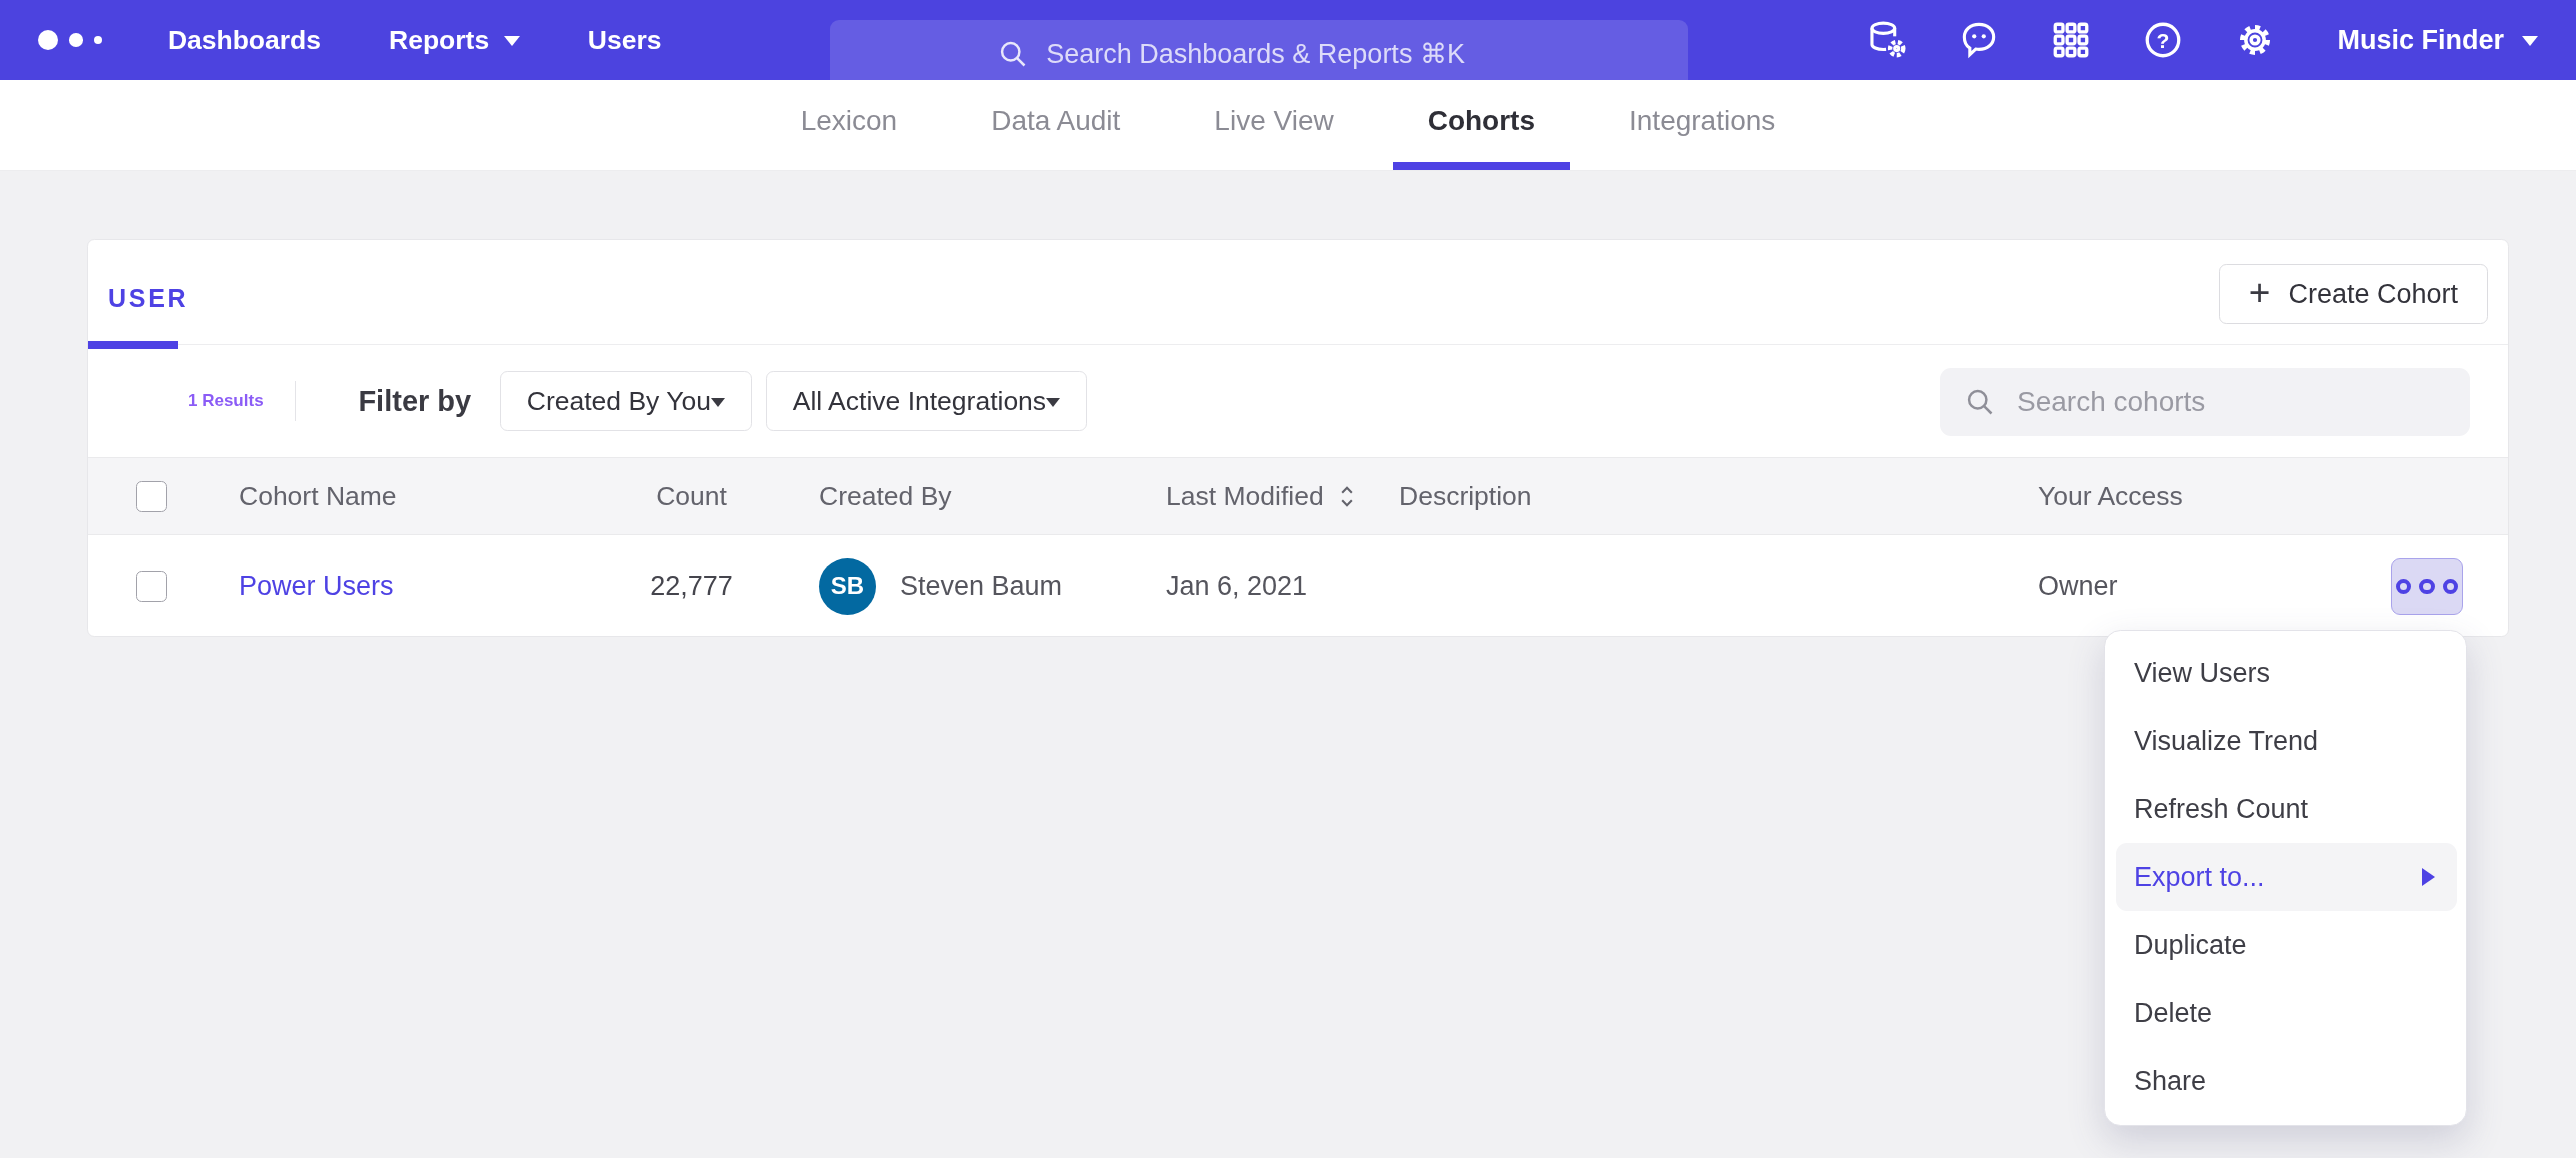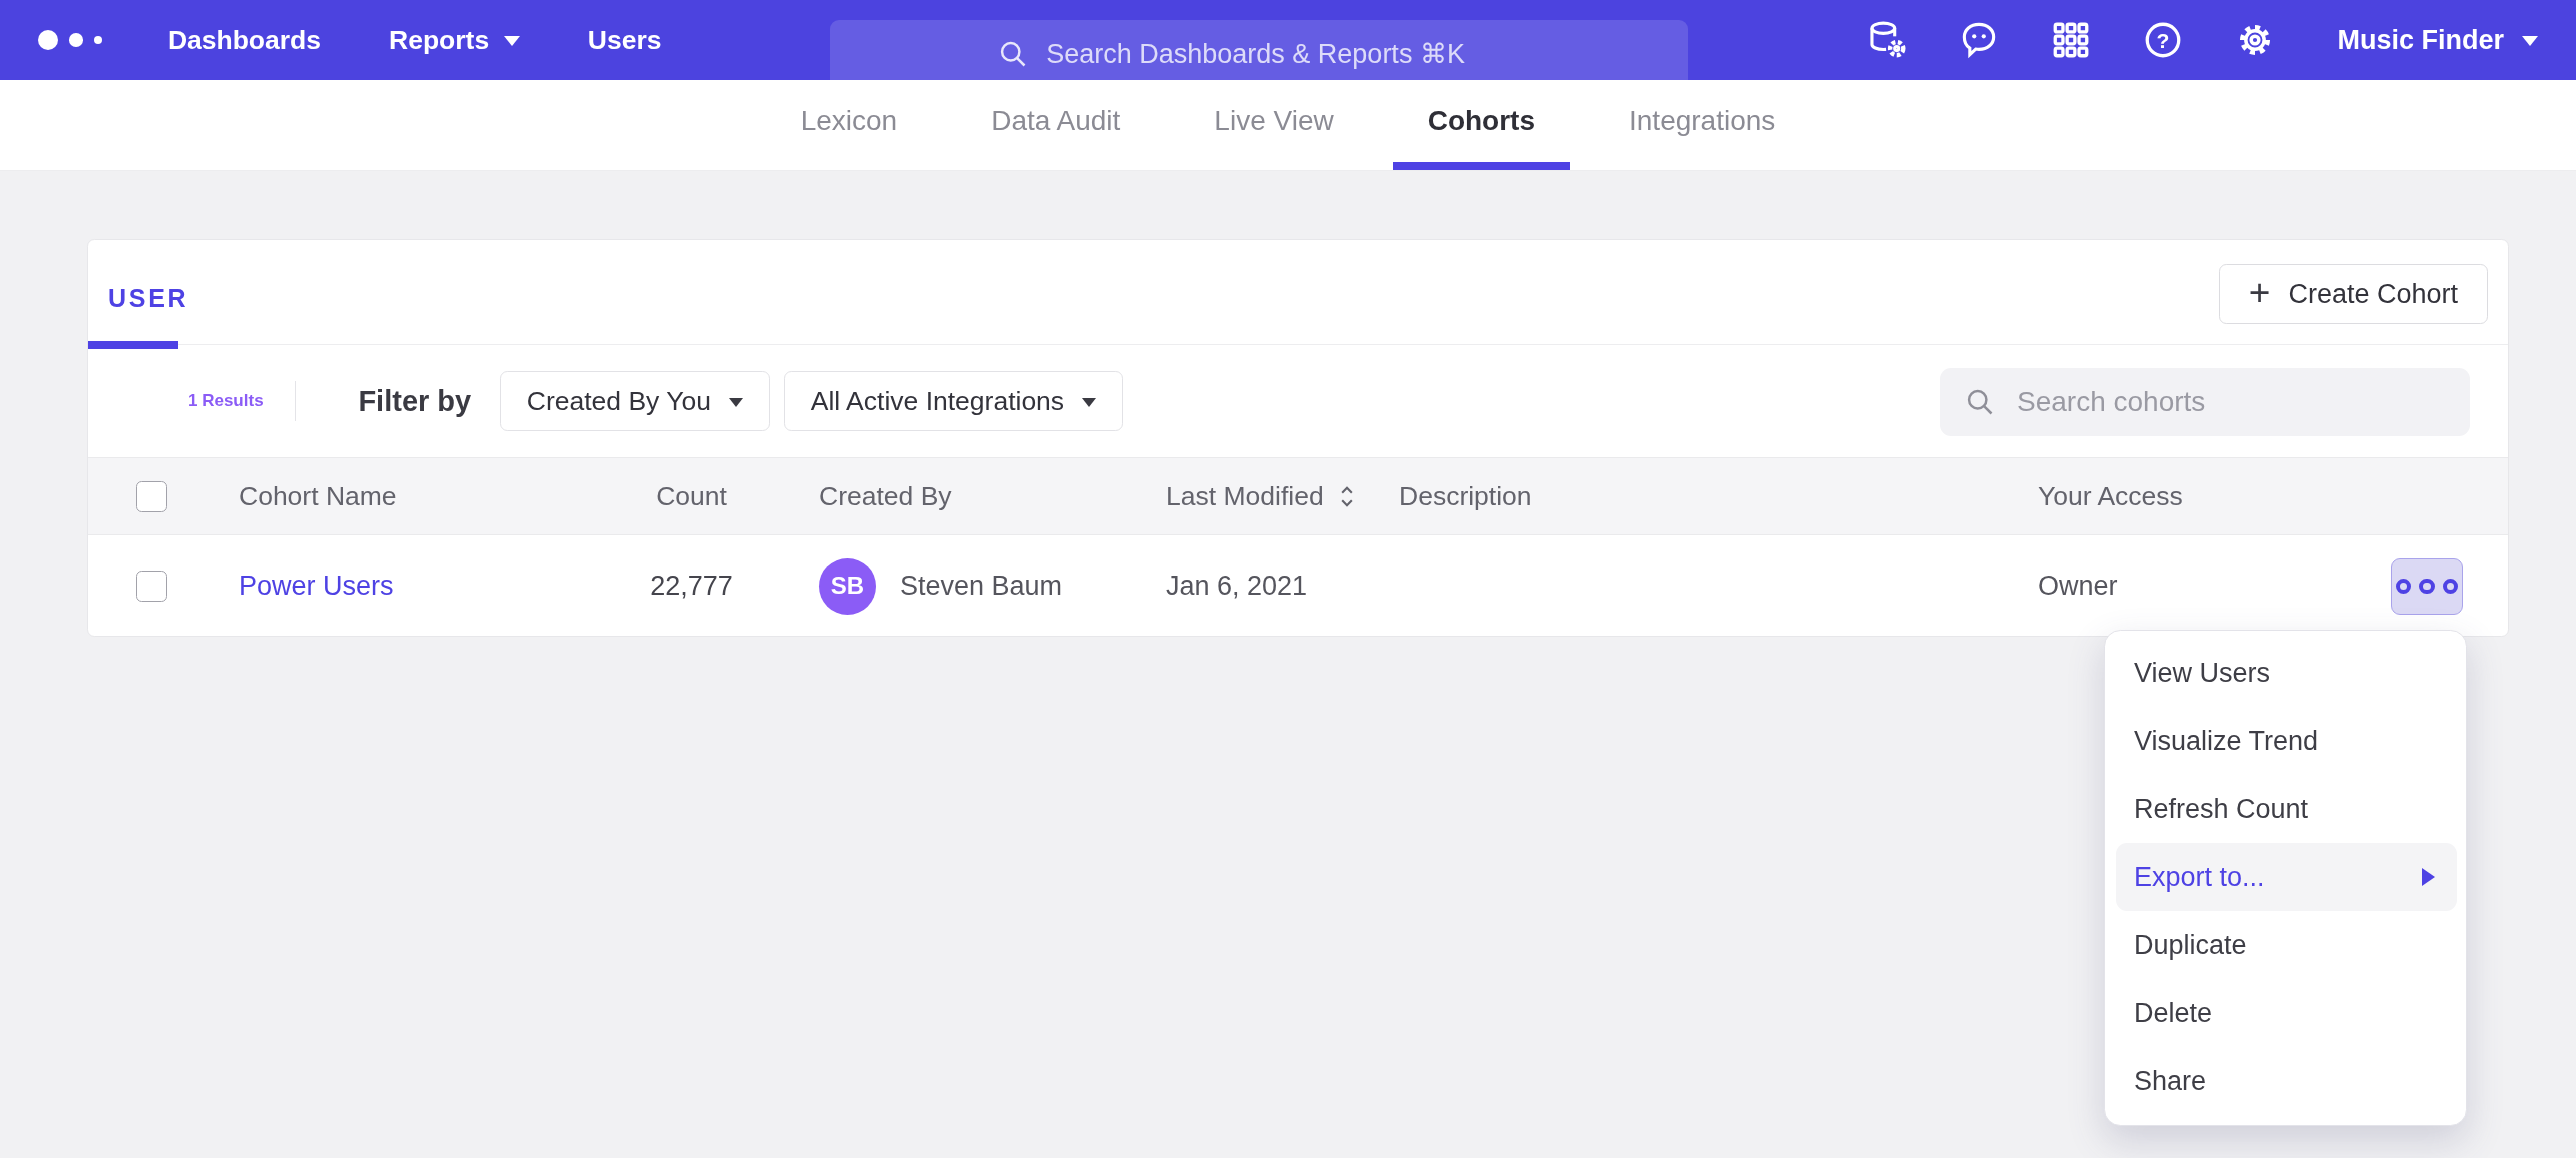--- a/index.html
+++ b/index.html
@@ -35,40 +35,40 @@
   .card-header { position:relative; height:105px; border-bottom:1.8px solid #EDEDEF; }
   .user-tab { position:absolute; left:20px; top:44px; font-size:25px; font-weight:700; letter-spacing:2.7px; color:#4E42E4; cursor:pointer; }
   .user-underline { position:absolute; left:0; bottom:-4.6px; width:90px; height:7.3px; background:#4E42E4; }
   .create-btn { position:absolute; right:20px; top:24px; height:60px; padding:0 29px; background:#fff; border:1.8px solid #DCDCE0; border-radius:7.3px; display:flex; align-items:center; gap:18px; font-size:27px; font-weight:500; color:#33333B; cursor:pointer; }
   .plus { font-size:37px; font-weight:400; color:#3A3A42; line-height:1; margin-top:-3.7px; }
 
   .filter-row { position:relative; height:112px; display:flex; align-items:center; }
   .results { margin-left:100px; font-size:17px; font-weight:600; color:#8b5cf6; }
   .vdivider { width:1.8px; height:40px; background:#E4E4E8; margin:0 31px; }
   .filter-by { font-size:29px; font-weight:600; color:#3A3A42;margin-left:31px; }
-  .filter-btn { margin-left:29px; height:60px; border:1.8px solid #E2E2E6; border-radius:7.3px; padding:0 25.6px; display:flex; align-items:center; gap:18px; font-size:26.5px; font-weight:500; color:#33333B; background:#fff; cursor:pointer; }
+  .filter-btn { margin-left:29px; height:60px; border:1.8px solid #E2E2E6; border-radius:7.3px; padding:0 25.6px; display:flex; align-items:center; font-size:26.5px; font-weight:500; color:#33333B; background:#fff; cursor:pointer; }
   .filter-btn + .filter-btn { margin-left:14.6px; }
   .cohort-search { position:absolute; right:38px; top:23px; width:530px; height:68px; background:#F2F2F5; border-radius:11px; display:flex; align-items:center; padding:0 24px; gap:20px; color:#8F8F98; }
   .cohort-search input { flex:1; border:none; outline:none; background:transparent; font-size:28px; font-family:inherit; color:#45454D; }
   .cohort-search input::placeholder { color:#9A9AA3; }
 
   
   .thead { height:78px; background:#F5F5F7; border-top:0.9px solid #EAEAEC; border-bottom:0.9px solid #EAEAEC; display:flex; align-items:center; font-size:26.5px; font-weight:500; color:#63636C; }
   .trow { position:relative; height:102px; display:flex; align-items:center; font-size:27px; color:#55555D; }
   .c-check { width:151px; padding-left:48px; display:flex; align-items:center; }
   .c-name { width:384px; }
   .c-count { width:137px; text-align:center; }
   .c-created { width:406px; padding-left:59px; display:flex; align-items:center; }
   .c-modified { width:233px; display:flex; align-items:center; gap:11px; }
   .c-desc { width:639px; }
   .c-access { flex:1; }
   .checkbox { width:31px; height:31px; border:1.8px solid #A2A2AA; border-radius:5.5px; background:#fff; cursor:pointer; }
   .link { color:#4E42E4; font-weight:500; cursor:pointer; }
   .count-val { color:#45454D; }
-  .avatar { width:57px; height:57px; border-radius:50%; background:#8b5cf6; color:#fff; font-size:24px; font-weight:700; display:flex; align-items:center; justify-content:center; margin-right:24px; }
+  .avatar { width:57px; height:57px; border-radius:50%; background:#0369a1; color:#fff; font-size:24px; font-weight:700; display:flex; align-items:center; justify-content:center; margin-right:24px; }
   .actions-btn { position:absolute; right:45px; top:23px; width:72px; height:57px; background:#DBD9F4; border:1.8px solid #A9A3EB; border-radius:9px; display:flex; align-items:center; justify-content:center; gap:8.2px; cursor:pointer; }
   .ring { width:15.5px; height:15.5px; border:4.6px solid #4E42E4; border-radius:50%; }
 
   
   .submenu { position:absolute; left:1832px; top:537px; width:266px; height:592px; background:#fff; border:0.9px solid #DEDEE3; border-radius:12.8px; box-shadow:0 11px 29px rgba(76,76,120,0.20); overflow:hidden; z-index:20; }
   .submenu .list { margin-top:-34px; }
   .mi { height:68px; display:flex; align-items:center; padding-left:27px; font-size:27px; color:#3E3E46; cursor:pointer; }
   .submenu .mi.hl { background:#F4F4F6; border-radius:11px; margin-left:13.7px; margin-right:44px; padding-left:13.7px; color:#4E42E4; }
   .sub-track { position:absolute; right:0; top:0; width:29px; height:100%; border-left:0.9px solid #EDEDEF; background:#FDFDFE; }
   .sub-thumb { position:absolute; right:6.4px; top:154px; width:17.4px; height:425px; background:#B8B8BF; border-radius:9px; cursor:pointer; }

